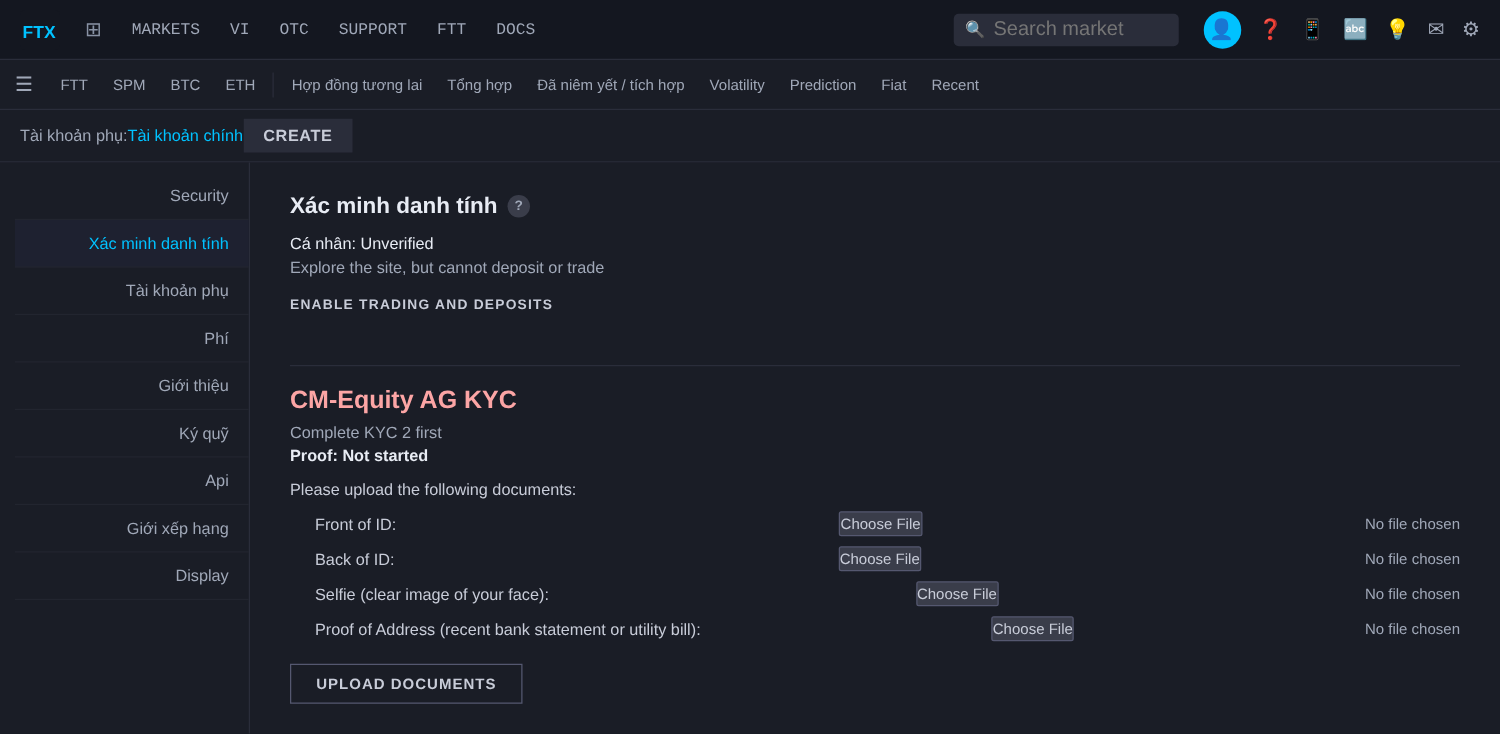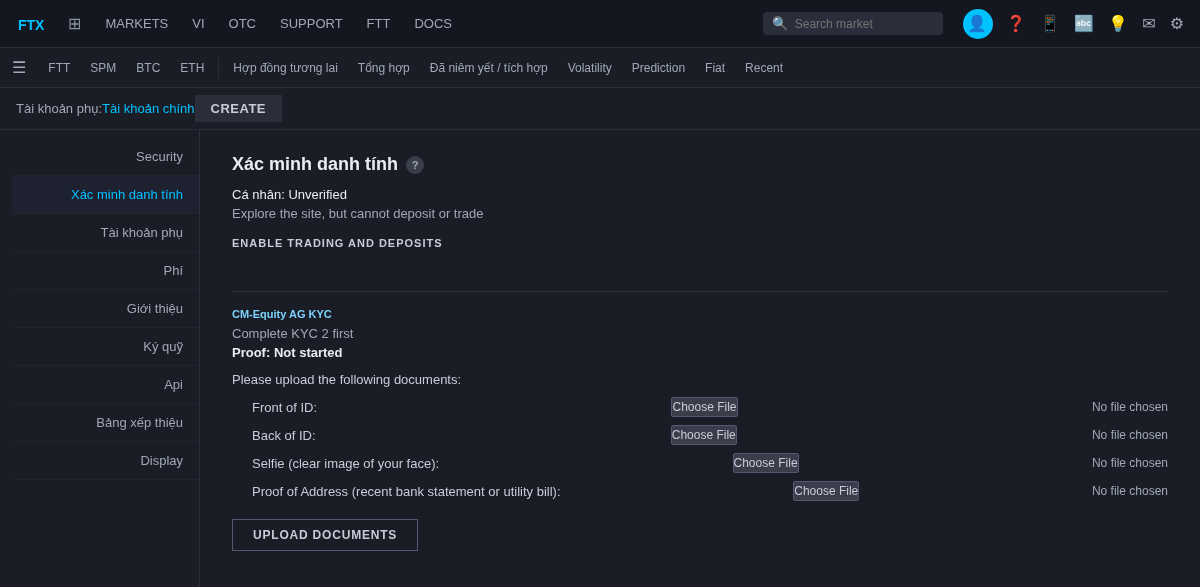--- a/index.html
+++ b/index.html
@@ -37,20 +37,21 @@
     }
     .grid-icon {
       color: #8892a4;
       font-size: 16px;
     }
     .nav-links {
       display: flex;
       align-items: center;
       gap: 16px;
       flex: 1;
+      font-family: Liberation Mono, monospace;
     }
     .nav-link {
       color: #a0a8b8;
       font-size: 13px;
       cursor: pointer;
       padding: 4px 4px;
     }
     .search-bar {
       display: flex;
       align-items: center;
@@ -58,21 +59,21 @@
       border-radius: 4px;
       padding: 4px 10px;
       gap: 6px;
       width: 180px;
     }
     .search-bar input {
       background: none;
       border: none;
       outline: none;
       color: #14b8a6;
-      font-size: 12px;
+      font-size: 16px;
       width: 140px;
     }
     .nav-icons {
       display: flex;
       align-items: center;
       gap: 14px;
     }
     .nav-icon {
       color: #a0a8b8;
       font-size: 16px;
@@ -243,23 +244,23 @@
       padding-bottom: 2px;
     }
 
     .divider {
       border: none;
       border-top: 1px solid #2a2d3a;
       margin: 16px 0;
     }
 
     .kyc-title {
-      font-size: 11px;
-      font-weight: 600;
-      color: #7dd3fc;
+      font-size: 20px;
+      font-weight: 600;
+      color: #fca5a5;
       margin-bottom: 6px;
     }
     .kyc-sub {
       color: #a0a8b8;
       font-size: 13px;
       margin-bottom: 4px;
     }
     .kyc-status {
       color: #e8ecf4;
       font-size: 13px;
@@ -384,21 +385,21 @@
 <div class="main-layout">
 
   <aside class="sidebar">
     <div class="sidebar-item">Security</div>
     <div class="sidebar-item active">Xác minh danh tính</div>
     <div class="sidebar-item">Tài khoản phụ</div>
     <div class="sidebar-item">Phí</div>
     <div class="sidebar-item">Giới thiệu</div>
     <div class="sidebar-item">Ký quỹ</div>
     <div class="sidebar-item">Api</div>
-    <div class="sidebar-item">Bảng xếp thiệu</div>
+    <div class="sidebar-item">Giới xếp hạng</div>
     <div class="sidebar-item">Display</div>
   </aside>
 
   <main class="content">
 
     
     <div class="arrow-area">
       <div class="section-title">
         <span>Xác minh danh tính</span>
         <div class="help-icon">?</div>

